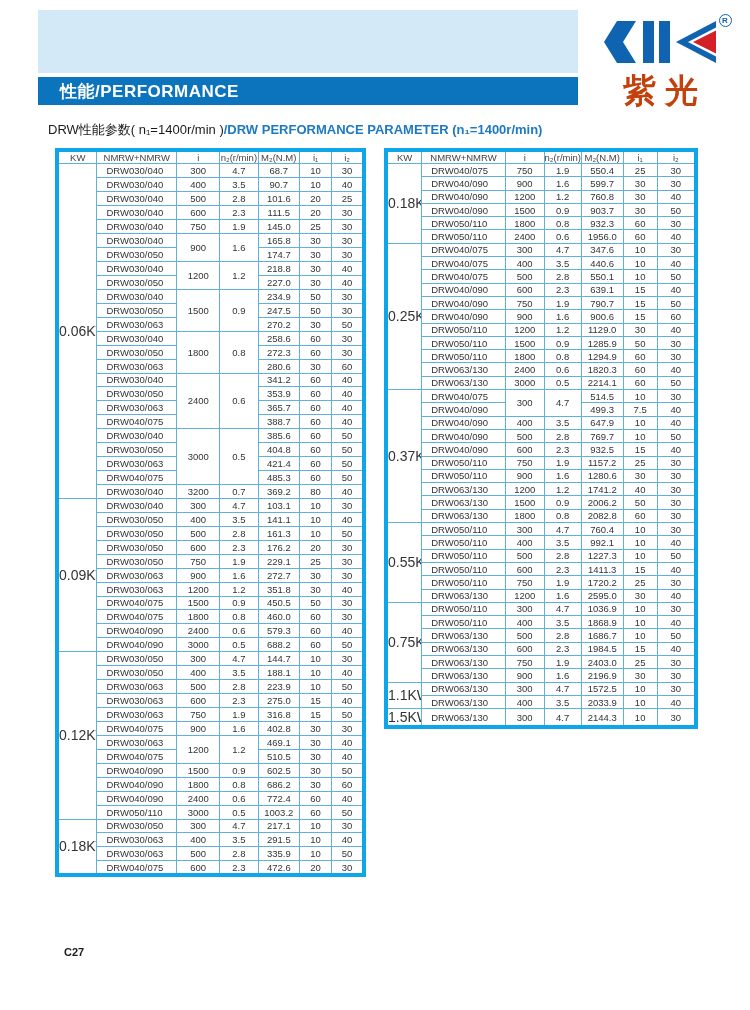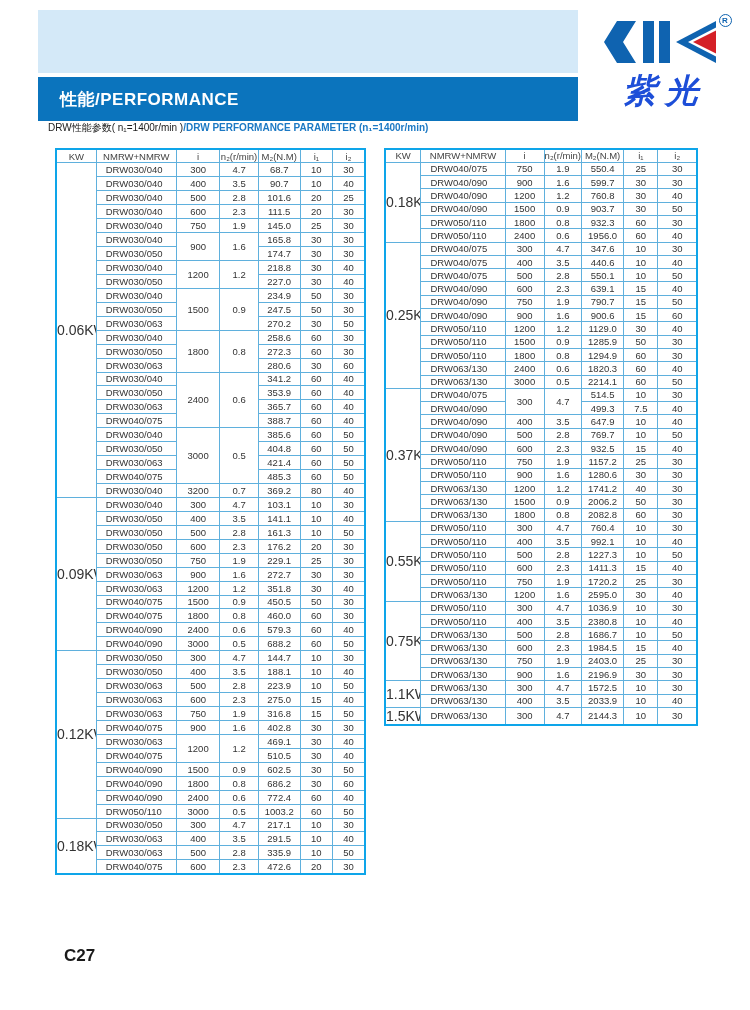--- a/index.html
+++ b/index.html
@@ -1,49 +1,49 @@
 <!DOCTYPE html>
 <html><head>
 <meta charset="utf-8">
 <style>
   * { margin:0; padding:0; box-sizing:border-box; }
   html,body { background:#ffffff; }
   body { width:750px; height:1010px; position:relative; font-family:"Liberation Sans","DejaVu Sans",sans-serif; }
   .page { position:absolute; inset:0; background:#fff; overflow:hidden; }
 
   .topbox { position:absolute; left:38px; top:10px; width:540px; height:63px; background:#d4e9f8; }
-  .perfbar { position:absolute; left:38px; top:77px; width:540px; height:44px; background:#0b74bd;
+  .perfbar { position:absolute; left:38px; top:77px; width:540px; height:28px; background:#0b74bd;
              color:#fff; display:flex; align-items:center; padding-left:22px;
              font-weight:bold; font-size:17px; letter-spacing:0.5px; }
 
   .logo { position:absolute; left:588px; top:20px; width:145px; text-align:center; }
   .logo-mark { position:relative; display:inline-block; }
   .logo-reg { position:absolute; right:-12px; top:-6px; width:13px; height:13px; border:1.5px solid #0f63b0;
               border-radius:50%; color:#0f63b0; font-size:8px; font-weight:bold; line-height:11px; text-align:center; }
-  .logo-cn { margin-top:1px; font-size:33px; font-weight:bold; color:#1d4ed8; letter-spacing:9px; padding-left:9px;font-style:italic; }
-
-  .title { position:absolute; left:48px; top:121px; font-size:10px; white-space:nowrap; }
+  .logo-cn { margin-top:1px; font-size:33px; font-weight:bold; color:#c2410c; letter-spacing:9px; padding-left:9px; }
+
+  .title { position:absolute; left:48px; top:121px; font-size:13px; white-space:nowrap; }
   .title .cn { color:#1a1a1a; }
   .title .en { color:#1c79c4; font-weight:bold; }
 
   .tblwrap { position:absolute; }
   .tbl-left  { left:55px;  top:148px; width:311px; }
   .tbl-right { left:384px; top:148px; width:314px; }
 
   table { border-collapse:collapse; table-layout:fixed; width:100%;
-          border:2px solid #0ea5e9; }
+          border:4px solid #0ea5e9; }
   th, td { border:1px solid #5fb0dd; font-size:9.5px; color:#333;
            text-align:center; padding:0; overflow:hidden; white-space:nowrap; }
   .tbl-left  th, .tbl-left  td { height:13.95px; }
   .tbl-right th, .tbl-right td { height:13.3px; }
   th { font-weight:normal; color:#444; }
   td.model { text-align:left; padding-left:9px; }
   td.kw { font-size:14px; color:#333; }
 
-  .footer { position:absolute; left:64px; top:946px; font-weight:bold; font-size:17px; color:#1a1a1a; }
+  .footer { position:absolute; left:64px; top:946px; font-weight:bold; font-size:11px; color:#1a1a1a; }
 </style>
 </head>
 <body>
 
 <div class="page">
 
   <div class="topbox"></div>
 
   <div class="perfbar">
     <span>性能/PERFORMANCE</span>
@@ -775,21 +775,21 @@
             <td>300</td>
             <td>4.7</td>
             <td>1036.9</td>
             <td>10</td>
             <td>30</td>
           </tr>
           <tr>
             <td class="model">DRW050/110</td>
             <td>400</td>
             <td>3.5</td>
-            <td>2380.8</td>
+            <td>1868.9</td>
             <td>10</td>
             <td>40</td>
           </tr>
           <tr>
             <td class="model">DRW063/130</td>
             <td>500</td>
             <td>2.8</td>
             <td>1686.7</td>
             <td>10</td>
             <td>50</td>

